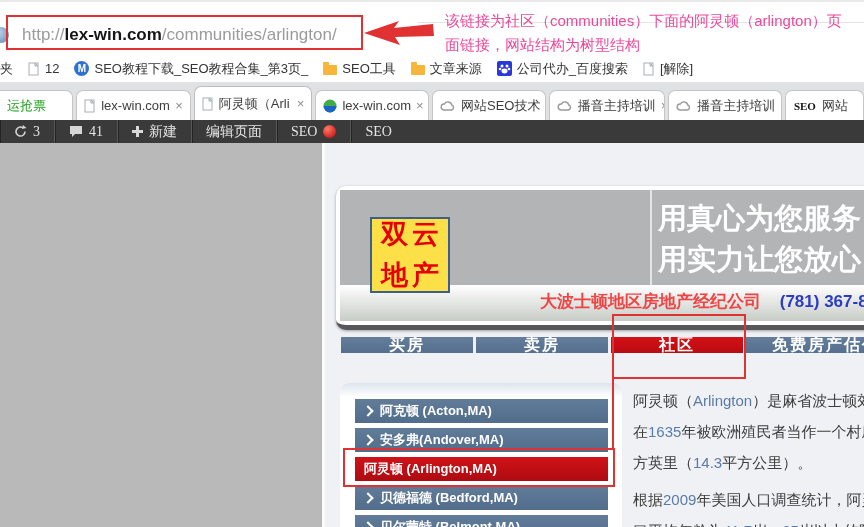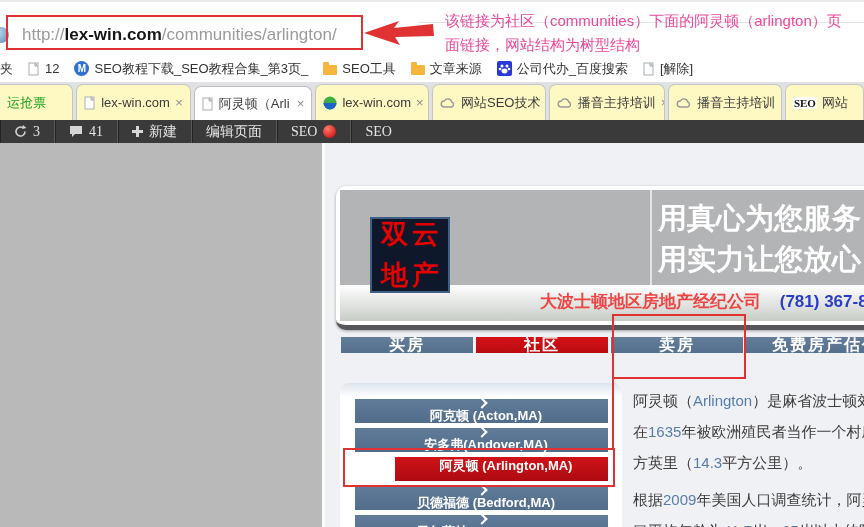--- a/index.html
+++ b/index.html
@@ -23,21 +23,21 @@
   .page-ico{display:inline-block;}
   .m-badge{display:inline-flex;align-items:center;justify-content:center;width:15px;height:15px;
     border-radius:50%;background:#2e71d2;color:#fff;font-size:10px;font-weight:bold;}
   .folder-ico{position:relative;display:inline-block;width:14px;height:10px;background:#f7b53c;
     border-radius:1px;margin-top:3px;}
   .folder-ico::before{content:"";position:absolute;left:0;top:-3px;width:6px;height:3px;
     background:#f7b53c;border-radius:1px 1px 0 0;}
 
   .tabstrip{position:absolute;left:0;top:83px;width:864px;height:37px;background:#e0e1e3;
     display:flex;align-items:flex-end;}
-  .tab{box-sizing:border-box;height:36px;background:#fef9c3;border:1px solid #c5c5c7;border-bottom:none;
+  .tab{box-sizing:border-box;height:30px;background:#ffffff;border:1px solid #c5c5c7;border-bottom:none;
     border-radius:7px 7px 0 0;display:flex;align-items:center;gap:5px;padding:0 7px;
     font-size:13px;color:#3c3c3c;white-space:nowrap;overflow:hidden;margin-right:3px;}
   .tab .close{color:#8d8d8d;font-size:13px;margin-left:auto;}
   .tab.first{width:74px;border-left:none;border-radius:0 7px 0 0;color:#1ca01c;}
   .tab.active{height:34px;background:#ffffff;border-color:#bdbdbf;}
   .cloud-ico,.logo-ico{flex:0 0 auto;display:inline-flex;}
   .seo-ico{font-weight:bold;font-size:11px;color:#111;background:#fff;padding:0 1px;
     font-family:"Liberation Serif",serif;}
 
   .cmdbar{position:absolute;left:0;top:120px;width:864px;height:23px;background:#3a3a3b;
@@ -55,21 +55,21 @@
   .left-pane{position:absolute;left:0;top:143px;width:322px;height:384px;background:#b9b9b9;}
   .content{position:absolute;left:322px;top:143px;width:542px;height:384px;background:#f0f1f4;
     border-left:3px solid #fbfbfb;box-sizing:content-box;}
 
   .site-card{position:absolute;left:11px;top:43px;right:-10px;height:139px;background:#fff;
     border-radius:10px 0 0 10px;border-bottom:5px solid #57575a;box-shadow:0 1px 3px rgba(0,0,0,.35);}
   .header-gray{position:absolute;left:4px;top:4px;right:0;height:95px;background:#b3b4b6;}
   .header-divider{position:absolute;left:314px;top:4px;width:2px;height:95px;background:rgba(255,255,255,.65);}
   .header-band{position:absolute;left:4px;top:99px;right:0;height:36px;
     background:linear-gradient(#ffffff,#c7ccc6);}
-  .logo-box{position:absolute;left:34px;top:31px;width:80px;height:76px;background:#0f172a;
+  .logo-box{position:absolute;left:34px;top:31px;width:80px;height:76px;background:#fde047;
     border:2px solid #3f5f86;box-sizing:border-box;display:flex;flex-direction:column;
     align-items:center;justify-content:center;gap:8px;}
   .logo-box div{font-family:"Liberation Serif",serif;font-weight:bold;font-size:27px;
     color:#e60000;line-height:33px;letter-spacing:4px;text-indent:4px;}
   .slogan{position:absolute;left:322px;top:12px;color:#fff;font-family:"Liberation Serif",serif;
     font-weight:bold;font-size:29px;line-height:41px;white-space:nowrap;}
   .company-line{position:absolute;left:204px;top:104px;font-size:17px;font-weight:bold;white-space:nowrap;}
   .company-line .red{color:#ef4444;}
   .company-line .phone{color:#2b3cc4;margin-left:14px;}
 
@@ -77,22 +77,22 @@
   .nav-btn{width:132px;height:16px;background:linear-gradient(#637d9a,#55708e);color:#fff;
     font-size:16px;font-weight:bold;letter-spacing:2px;display:flex;align-items:center;justify-content:center;}
   .nav-btn.active{background:linear-gradient(#d51117,#b90b11);}
   .nav-btn.wide{width:160px;}
 
   .side-panel{position:absolute;left:15px;top:240px;width:282px;height:150px;
     background:linear-gradient(#dde4ee,#ffffff 14px);border-radius:9px 9px 0 0;}
   .menu{position:absolute;left:15px;top:16px;width:253px;}
   .menu-item{box-sizing:border-box;height:24px;margin-bottom:5px;display:flex;align-items:center;
     padding-left:9px;background:linear-gradient(#617c99,#526d8b);color:#fff;
-    font-size:13px;font-weight:bold;white-space:nowrap;flex-direction:column;}
-  .menu-item.active{background:linear-gradient(#d01218,#ad0b11);margin-left:40px;}
+    font-size:13px;font-weight:bold;white-space:nowrap;}
+  .menu-item.active{background:linear-gradient(#d01218,#ad0b11);}
   .chev{width:6px;height:6px;border-right:2px solid #fff;border-top:2px solid #fff;
     transform:rotate(45deg);margin-right:8px;flex:0 0 auto;}
   .body-text{position:absolute;left:308px;top:242px;width:262px;font-size:15px;line-height:31px;
     color:#3d3d3d;white-space:nowrap;}
   .body-text .para2{margin-top:6px;}
   .latin{color:#587ca9;}
 
   
   .anno-svg{position:absolute;left:0;top:0;width:864px;height:527px;pointer-events:none;z-index:50;}
   .anno-text{position:absolute;left:437px;top:9px;z-index:51;color:#ec4899;font-size:15px;
@@ -252,22 +252,22 @@
       <div>用实力让您放心</div>
     </div>
     <div class="company-line">
       <span class="red">大波士顿地区房地产经纪公司</span>
       <span class="phone">(781) 367-85</span>
     </div>
   </div>
 
   <div class="nav-row">
     <div class="nav-btn">买房</div>
+    <div class="nav-btn">卖房</div>
     <div class="nav-btn active">社区</div>
-    <div class="nav-btn">卖房</div>
     <div class="nav-btn wide">免费房产估价</div>
   </div>
 
   <div class="side-panel">
     <div class="menu">
       <div class="menu-item">
         <span class="chev"></span>
         <span>阿克顿 (Acton,MA)</span>
         </div>
       <div class="menu-item">

